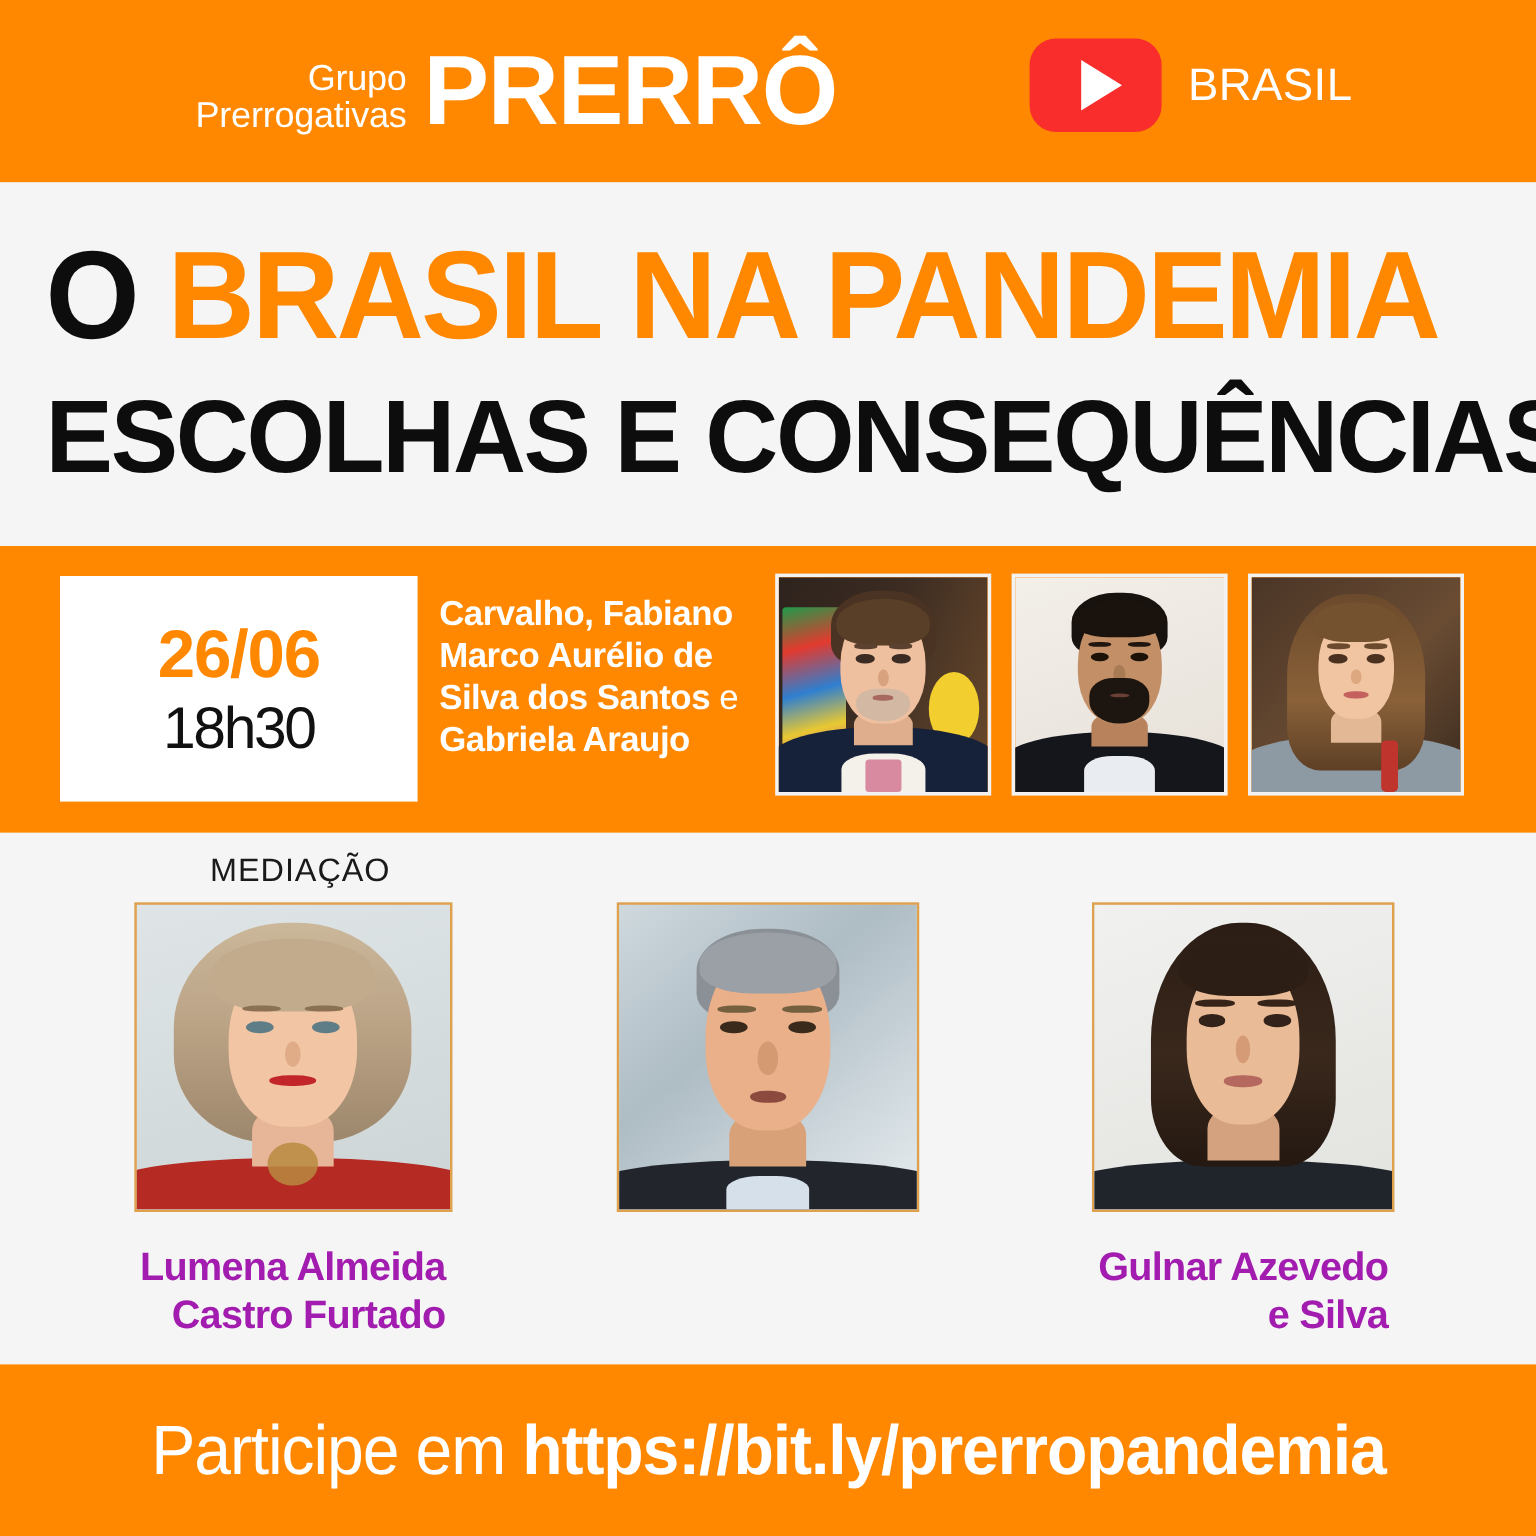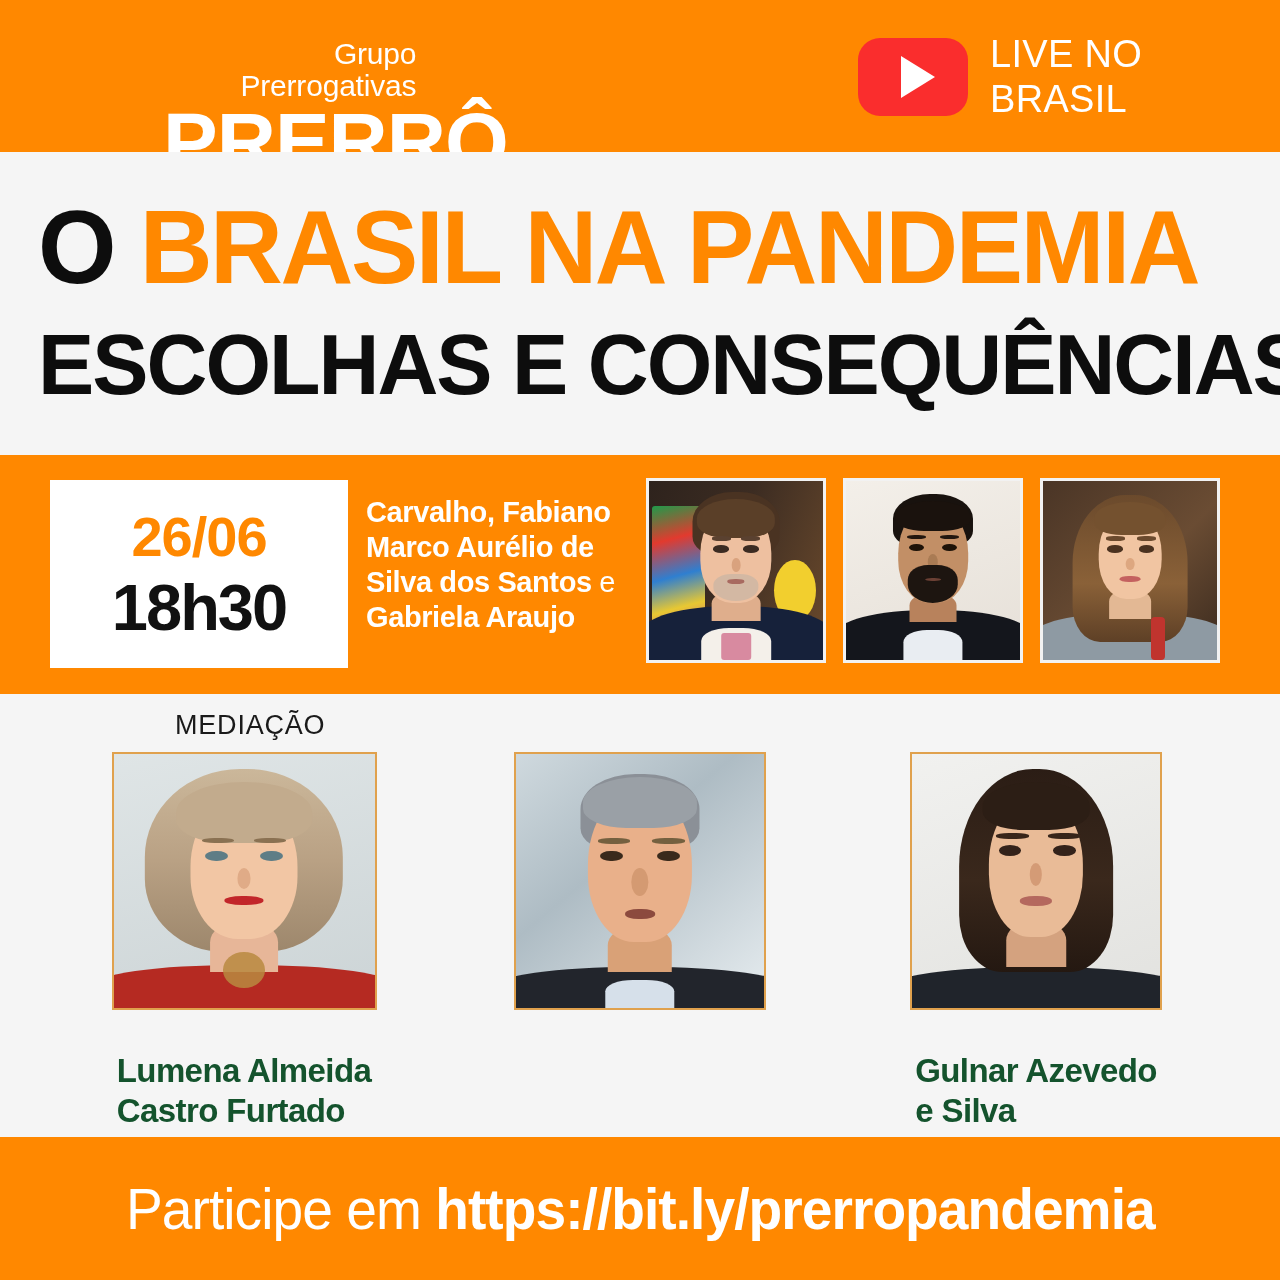--- a/index.html
+++ b/index.html
@@ -31,21 +31,20 @@
     width: 1280px; height: 152px;
     background: #ff8800;
   }
 
   .brand {
     position: absolute;
     left: 163px; top: 28px;
     display: flex;
     align-items: center;
     height: 96px;
-    flex-direction: column;
   }
 
   .brand-sub {
     color: #ffffff;
     font-size: 30px;
     line-height: 1.05;
     text-align: right;
     font-weight: 300;
     letter-spacing: -0.2px;
     padding-right: 14px;
@@ -152,22 +151,22 @@
   }
   .date-day {
     color: #ff8800;
     font-size: 56px;
     font-weight: bold;
     letter-spacing: -1px;
     line-height: 1;
   }
   .date-time {
     color: #111111;
-    font-size: 65px;
-    font-weight: bold;
+    font-size: 49px;
+    font-weight: normal;
     letter-spacing: -2px;
     line-height: 1;
     margin-top: 10px;
   }
 
   .coord-text {
     position: absolute;
     left: 366px; top: 40px;
     width: 268px;
   }
@@ -234,25 +233,25 @@
   }
   .sp-photo {
     width: 265px; height: 258px;
     border: 2px solid #e0a14d;
     overflow: hidden;
     position: relative;
     background: #d8dde0;
   }
   .speaker.narrow .sp-photo { width: 252px; }
   .sp-name {
-    margin-top: 41px;
+    margin-top: 26px;
     font-size: 33px;
     font-weight: bold;
-    color: #14532d;
-    text-align: left;
+    color: #a21caf;
+    text-align: right;
     line-height: 1.22;
     letter-spacing: -0.6px;
     white-space: pre-line;
   }
 
   
   .footer-band {
     position: absolute;
     left: 0; top: 1137px;
     width: 1280px; height: 143px;
@@ -338,21 +337,20 @@
         <span>Prerrogativas</span>
       </div>
       <div class="brand-main">PRERRÔ</div>
     </div>
 
     <div class="yt-block">
       <div class="yt-icon">
         <div class="tri"></div>
       </div>
       <div class="yt-text">
-        <span>LIVE NO</span>
         <span>BRASIL</span>
       </div>
     </div>
 
   </div>
 
   <div class="title-area">
     <div class="title-line1">
       <span class="t-black">O </span><span class="t-orange">BRASIL NA PANDEMIA</span>
     </div>

